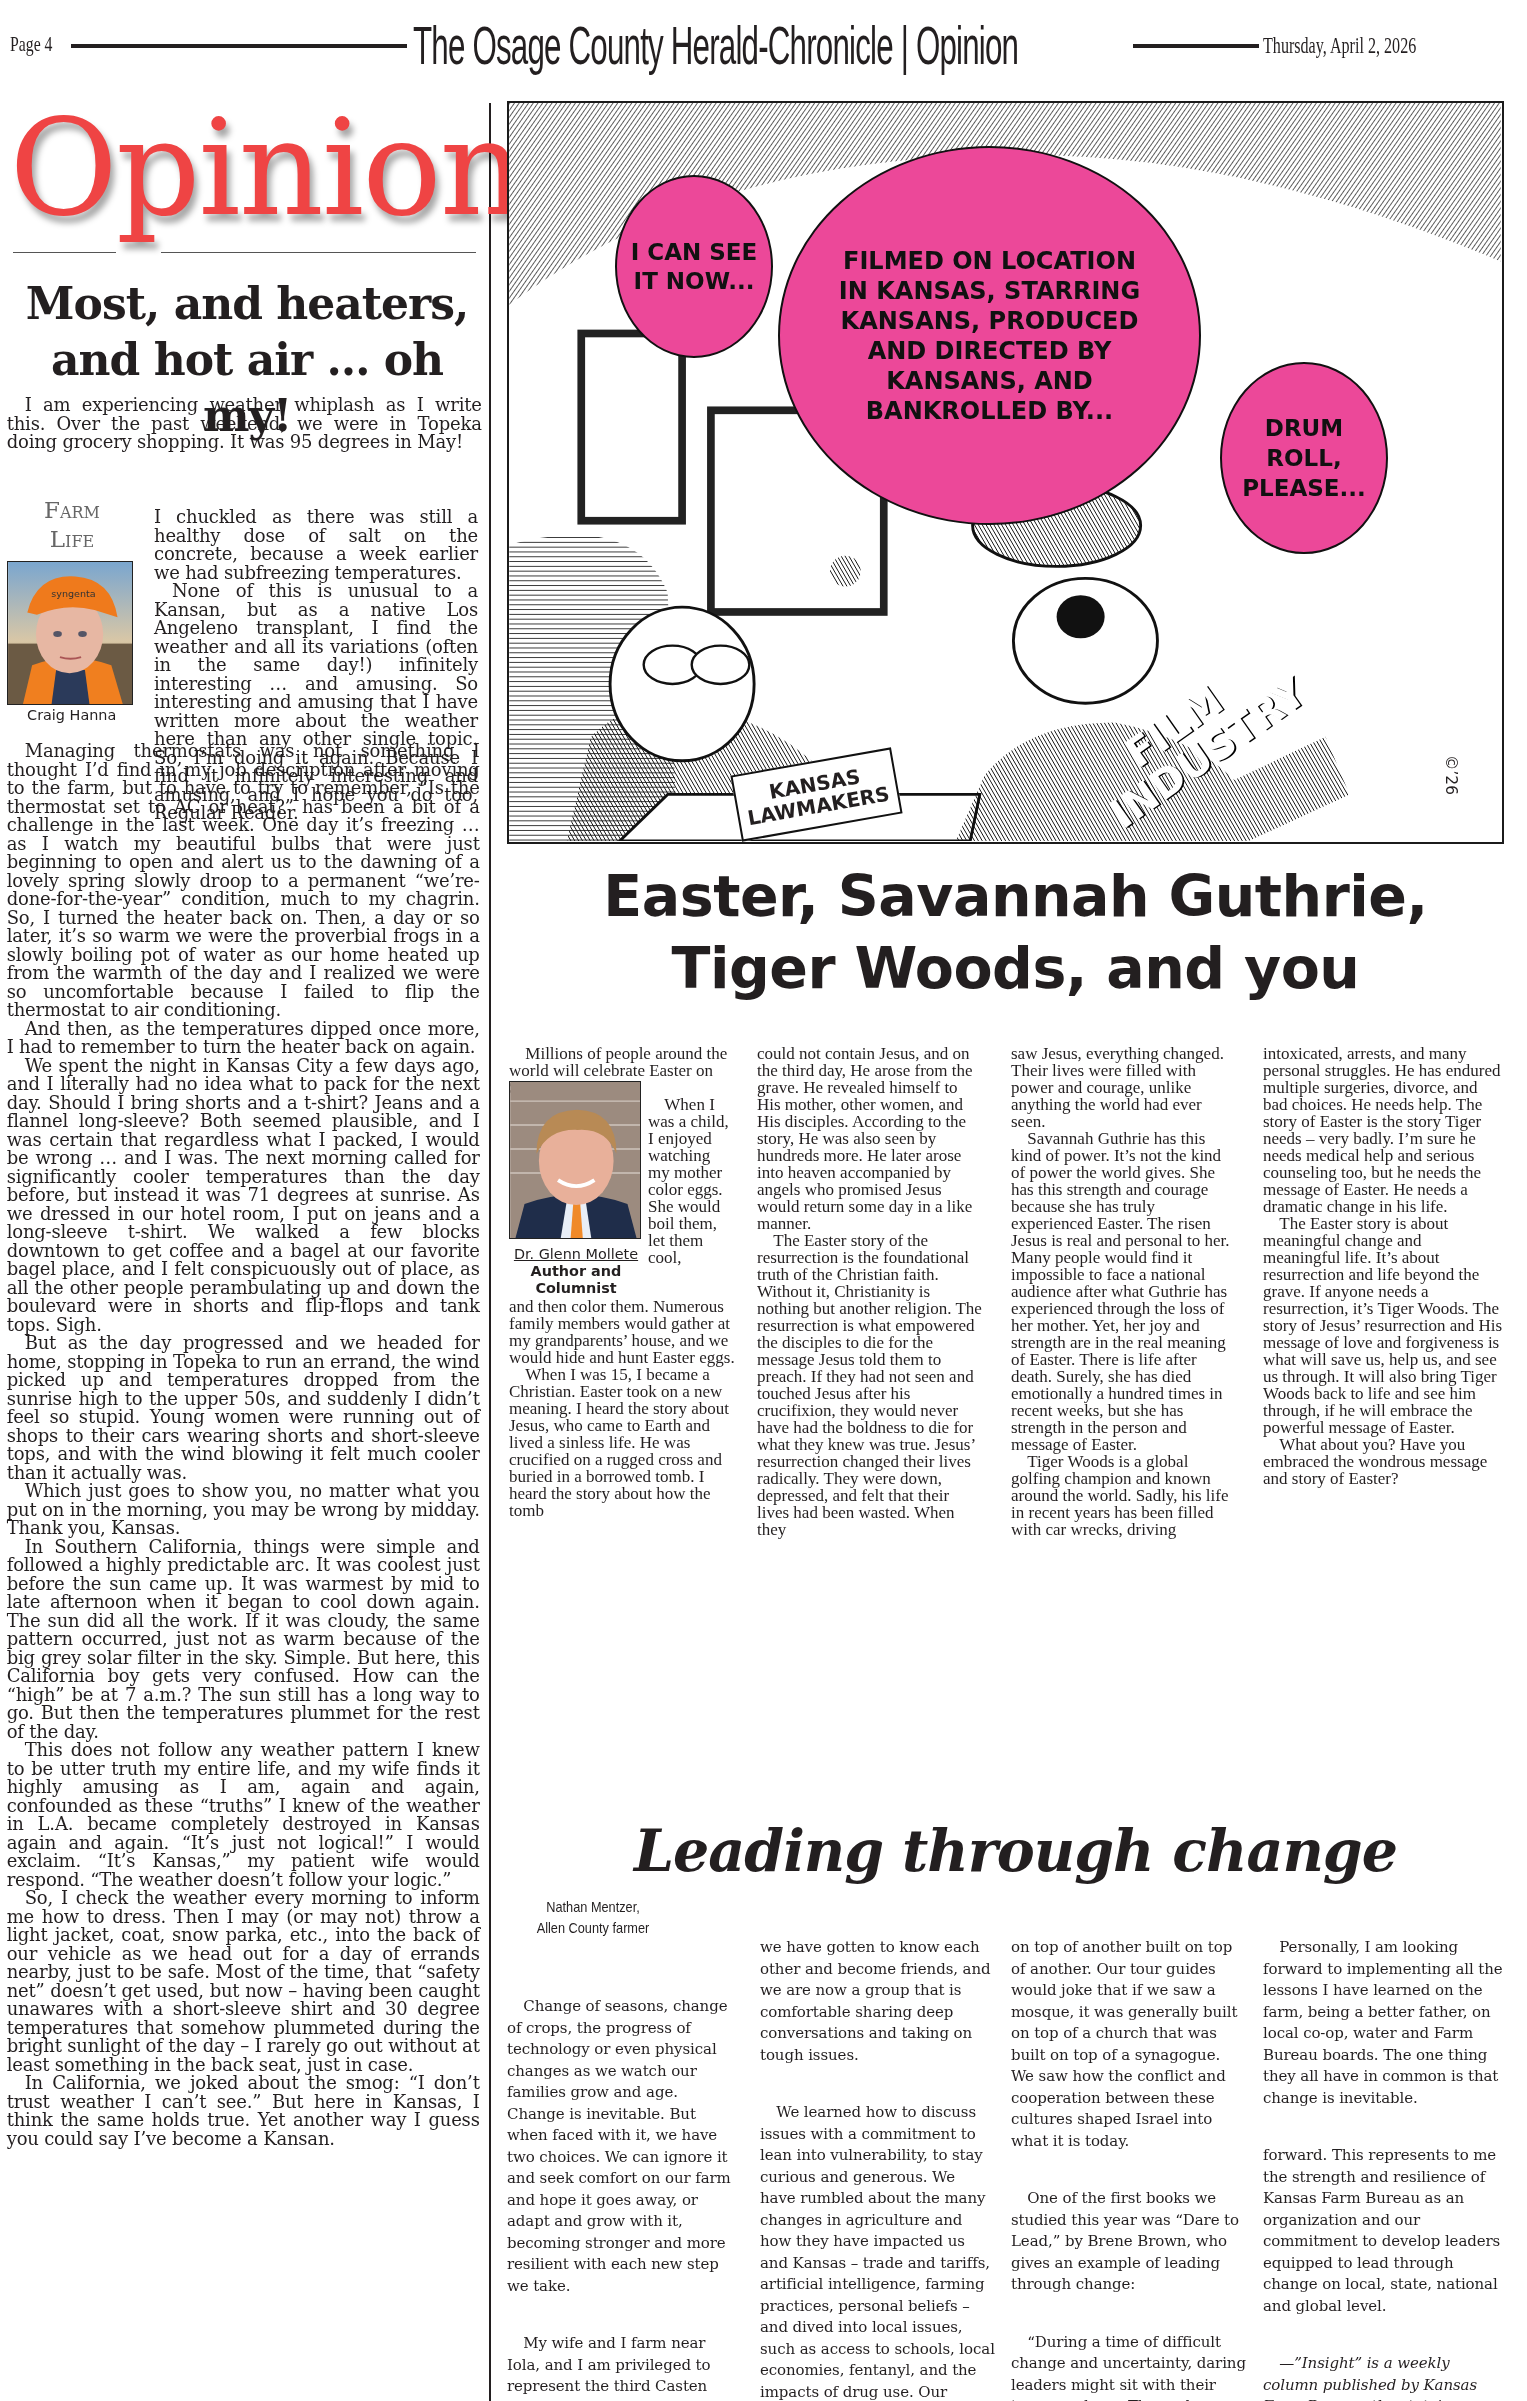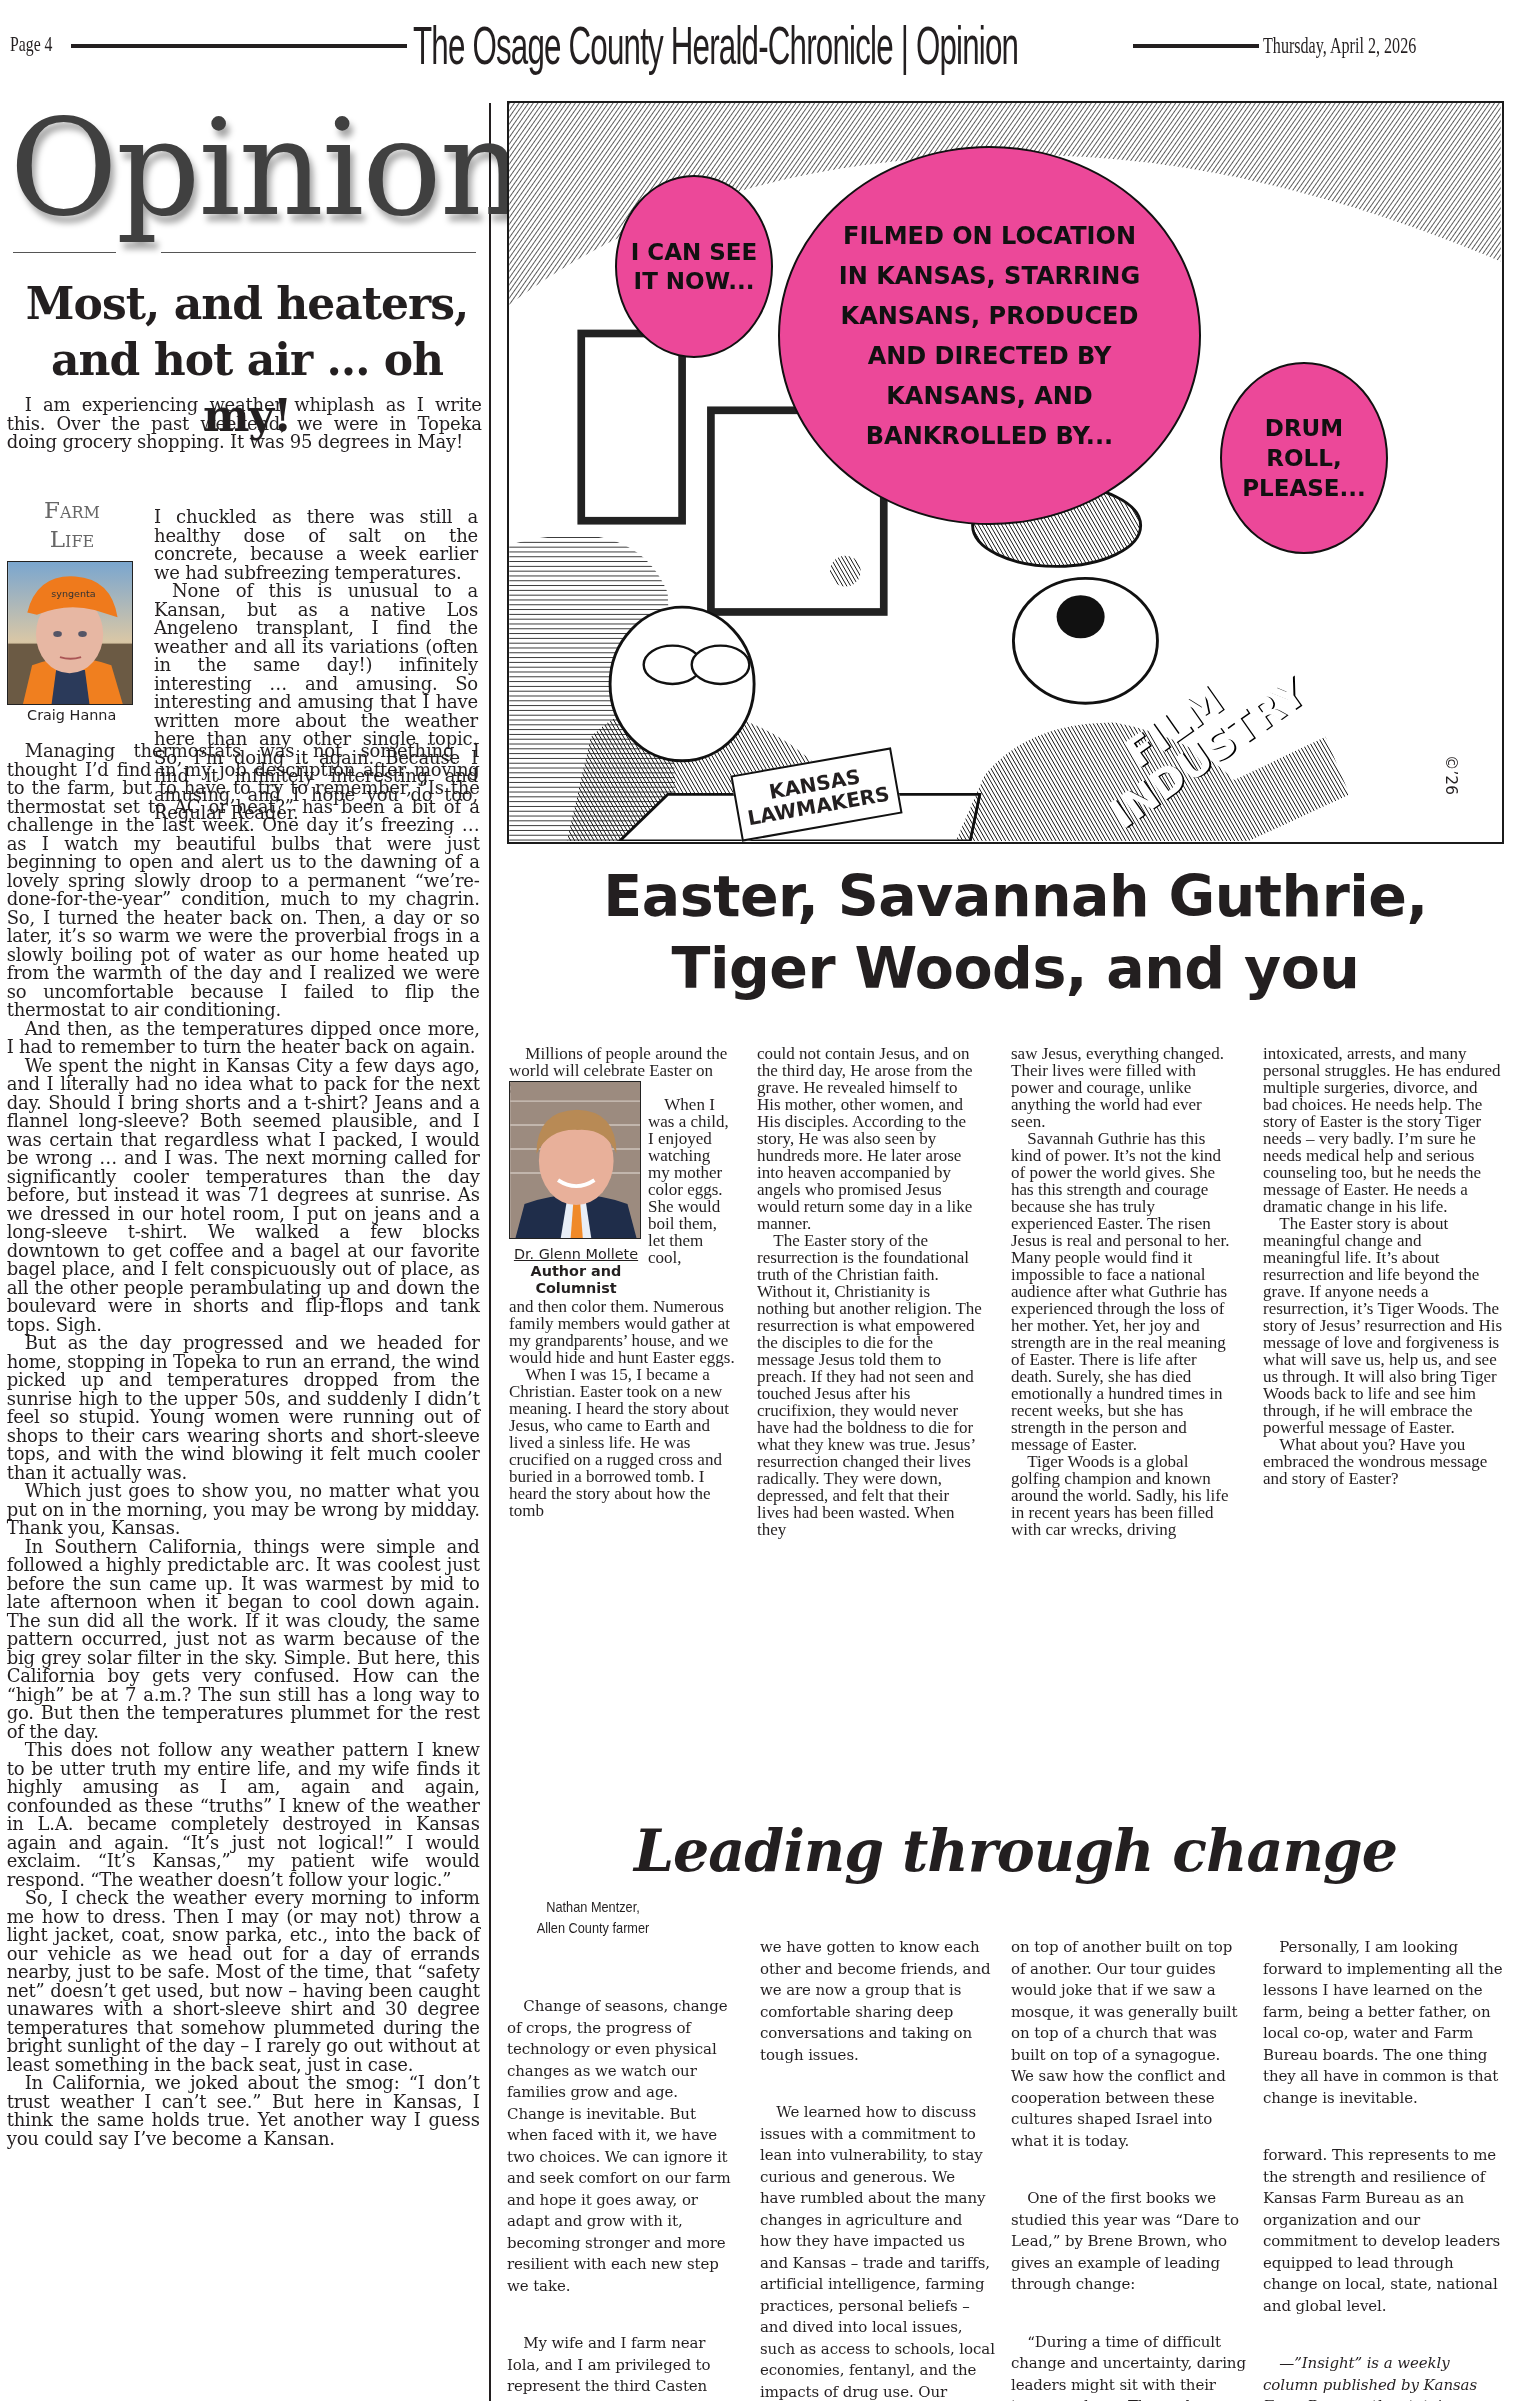--- a/index.html
+++ b/index.html
@@ -12,21 +12,21 @@
 
   
   .masthead { position: absolute; left: 0; top: 0; width: 1528px; height: 96px; }
   .mh-page { position: absolute; left: 9.6px; top: 32px; font-family: "Liberation Serif", serif; font-size: 21px; transform: scaleX(0.75); transform-origin: left; }
   .mh-rule { position: absolute; top: 44px; height: 3.8px; background: #231f20; }
   .mh-title { position: absolute; left: 413px; top: 14.4px; font-family: "Liberation Sans Narrow", "Liberation Sans", sans-serif; font-size: 54px; letter-spacing: -1.4px; transform: scaleX(0.58); transform-origin: left; white-space: nowrap; font-weight: normal; }
   .mh-date { position: absolute; left: 1263px; top: 33px; font-family: "Liberation Serif", serif; font-size: 23px; transform: scaleX(0.70); transform-origin: left; white-space: nowrap; }
 
   
   .col-divider { position: absolute; left: 489px; top: 103px; width: 1.9px; height: 2305px; background: #231f20; }
-  .opinion-word { position: absolute; left: 9.6px; top: 91px; font-family: "DejaVu Serif", serif; font-size: 132px; font-weight: normal; letter-spacing: -1.9px; color: #404040; text-shadow: 3.8px 6.7px 6.7px rgba(0,0,0,0.35); }
+  .opinion-word { position: absolute; left: 9.6px; top: 91px; font-family: "DejaVu Serif", serif; font-size: 132px; font-weight: normal; letter-spacing: -1.9px; color: #ef4444; text-shadow: 3.8px 6.7px 6.7px rgba(0,0,0,0.35); }
   .op-rule { position: absolute; top: 252px; height: 1px; background: #555; }
 
   .farm-headline { position: absolute; left: 9.6px; top: 276px; width: 475px; text-align: center; font-family: "DejaVu Serif", serif; font-weight: bold; font-size: 44px; line-height: 56px; letter-spacing: -1px; }
   .body-text { font-family: "DejaVu Serif", serif; font-size: 18px; line-height: 18.5px; text-align: justify; letter-spacing: -0.2px; }
   .body-text p { text-indent: 18px; }
   .farm-intro { position: absolute; left: 6.7px; top: 396px; width: 475px; }
   .farm-side { position: absolute; left: 0px; top: 496px; width: 144px; }
   .farm-label { font-family: "DejaVu Serif", serif; font-size: 23px; color: #666; text-align: center; line-height: 29px; font-variant: small-caps; }
   .photo { position: absolute; border: 1px solid #222; overflow: hidden; }
   .caption-hanna { position: absolute; left: 9.6px; top: 615px; width: 130px; text-align: center; font-family: "DejaVu Sans", sans-serif; font-size: 14.4px; }
@@ -159,21 +159,21 @@
 
     <path d="M230 1537 L330 1440 L980 1440 L960 1537 Z" fill="#fff" stroke="#111" stroke-width="6"></path>
 
     <path d="M930 1537 L990 1400 Q1080 1290 1260 1290 Q1420 1320 1510 1410 L1700 1320 L1750 1440 L1540 1537 Z" fill="url(#hatch2)"></path>
     <ellipse cx="1200" cy="1120" rx="150" ry="130" fill="#fff" stroke="#111" stroke-width="6"></ellipse>
     <ellipse cx="1140" cy="880" rx="175" ry="85" fill="url(#hatch2)" stroke="#111" stroke-width="6"></ellipse>
     <ellipse cx="1190" cy="1070" rx="50" ry="45" fill="#111"></ellipse>
   </svg>
 
   <div class="bubble" style="left:106px;top:72px;width:158px;height:183px;font-size:23px;line-height:29px;">I can see it now...</div>
-  <div class="bubble" style="left:269px;top:43px;width:423px;height:379px;font-size:24px;line-height:40px;padding:0 53px;">Filmed on location in Kansas, starring Kansans, produced and directed by Kansans, and bankrolled by...</div>
+  <div class="bubble" style="left:269px;top:43px;width:423px;height:379px;font-size:24px;line-height:30px;padding:0 53px;">Filmed on location in Kansas, starring Kansans, produced and directed by Kansans, and bankrolled by...</div>
   <div class="bubble" style="left:711px;top:259px;width:168px;height:192px;font-size:23px;line-height:30px;padding:0 19px;">Drum roll, please...</div>
 
   <div class="abs" style="left:226px;top:658px;width:163px;height:67px;border:2.4px solid #111;background:#fff;transform:rotate(-10deg);display:flex;align-items:center;justify-content:center;text-align:center;font-family:'DejaVu Sans',sans-serif;font-size:20px;line-height:22px;font-weight:bold;text-transform:uppercase;">Kansas Lawmakers</div>
   <div class="abs" style="left:576px;top:600px;width:202px;transform:rotate(-35deg);color:#fff;font-family:'DejaVu Sans',sans-serif;font-weight:bold;font-size:40px;line-height:41px;text-align:center;text-transform:uppercase;text-shadow:1.4px 1.4px 0 #000;">Film Industry</div>
   <div class="abs" style="left:922px;top:663px;font-family:'DejaVu Sans',sans-serif;font-size:15.4px;transform:rotate(90deg);">©’26</div>
 </figure>
 
 <h2 class="easter-headline">
   <span>Easter, Savannah Guthrie,</span><br>
   <span>Tiger Woods, and you</span>

